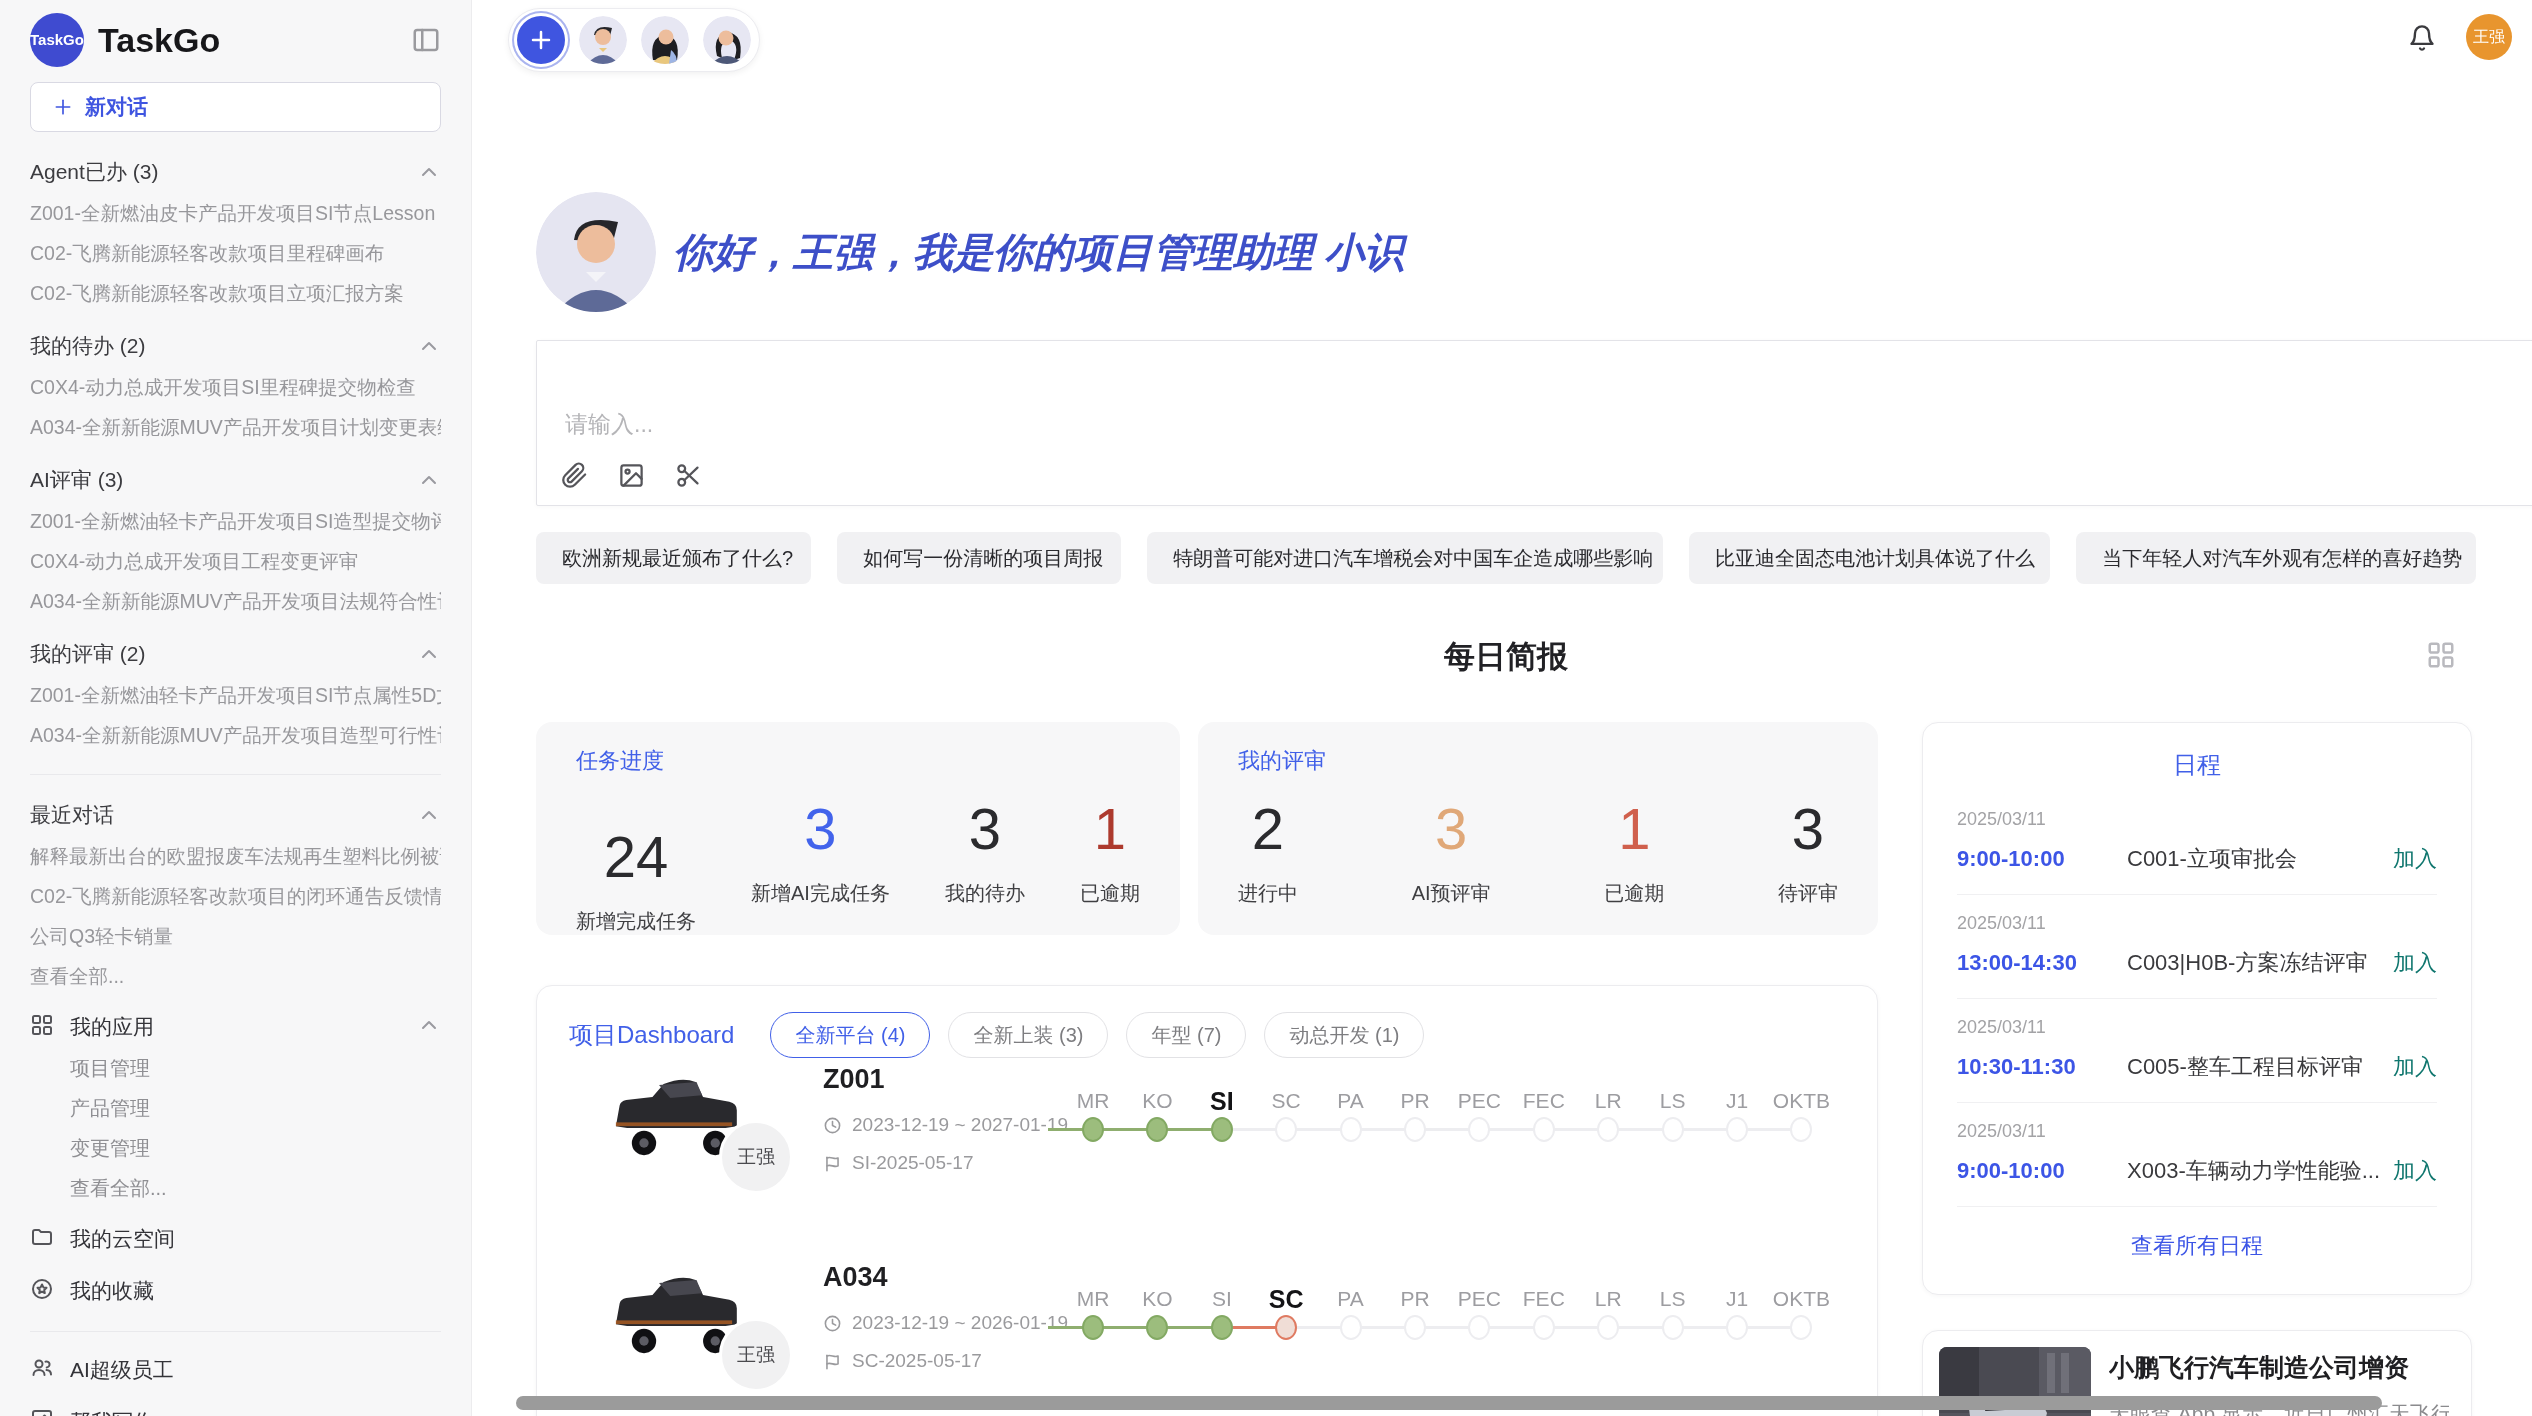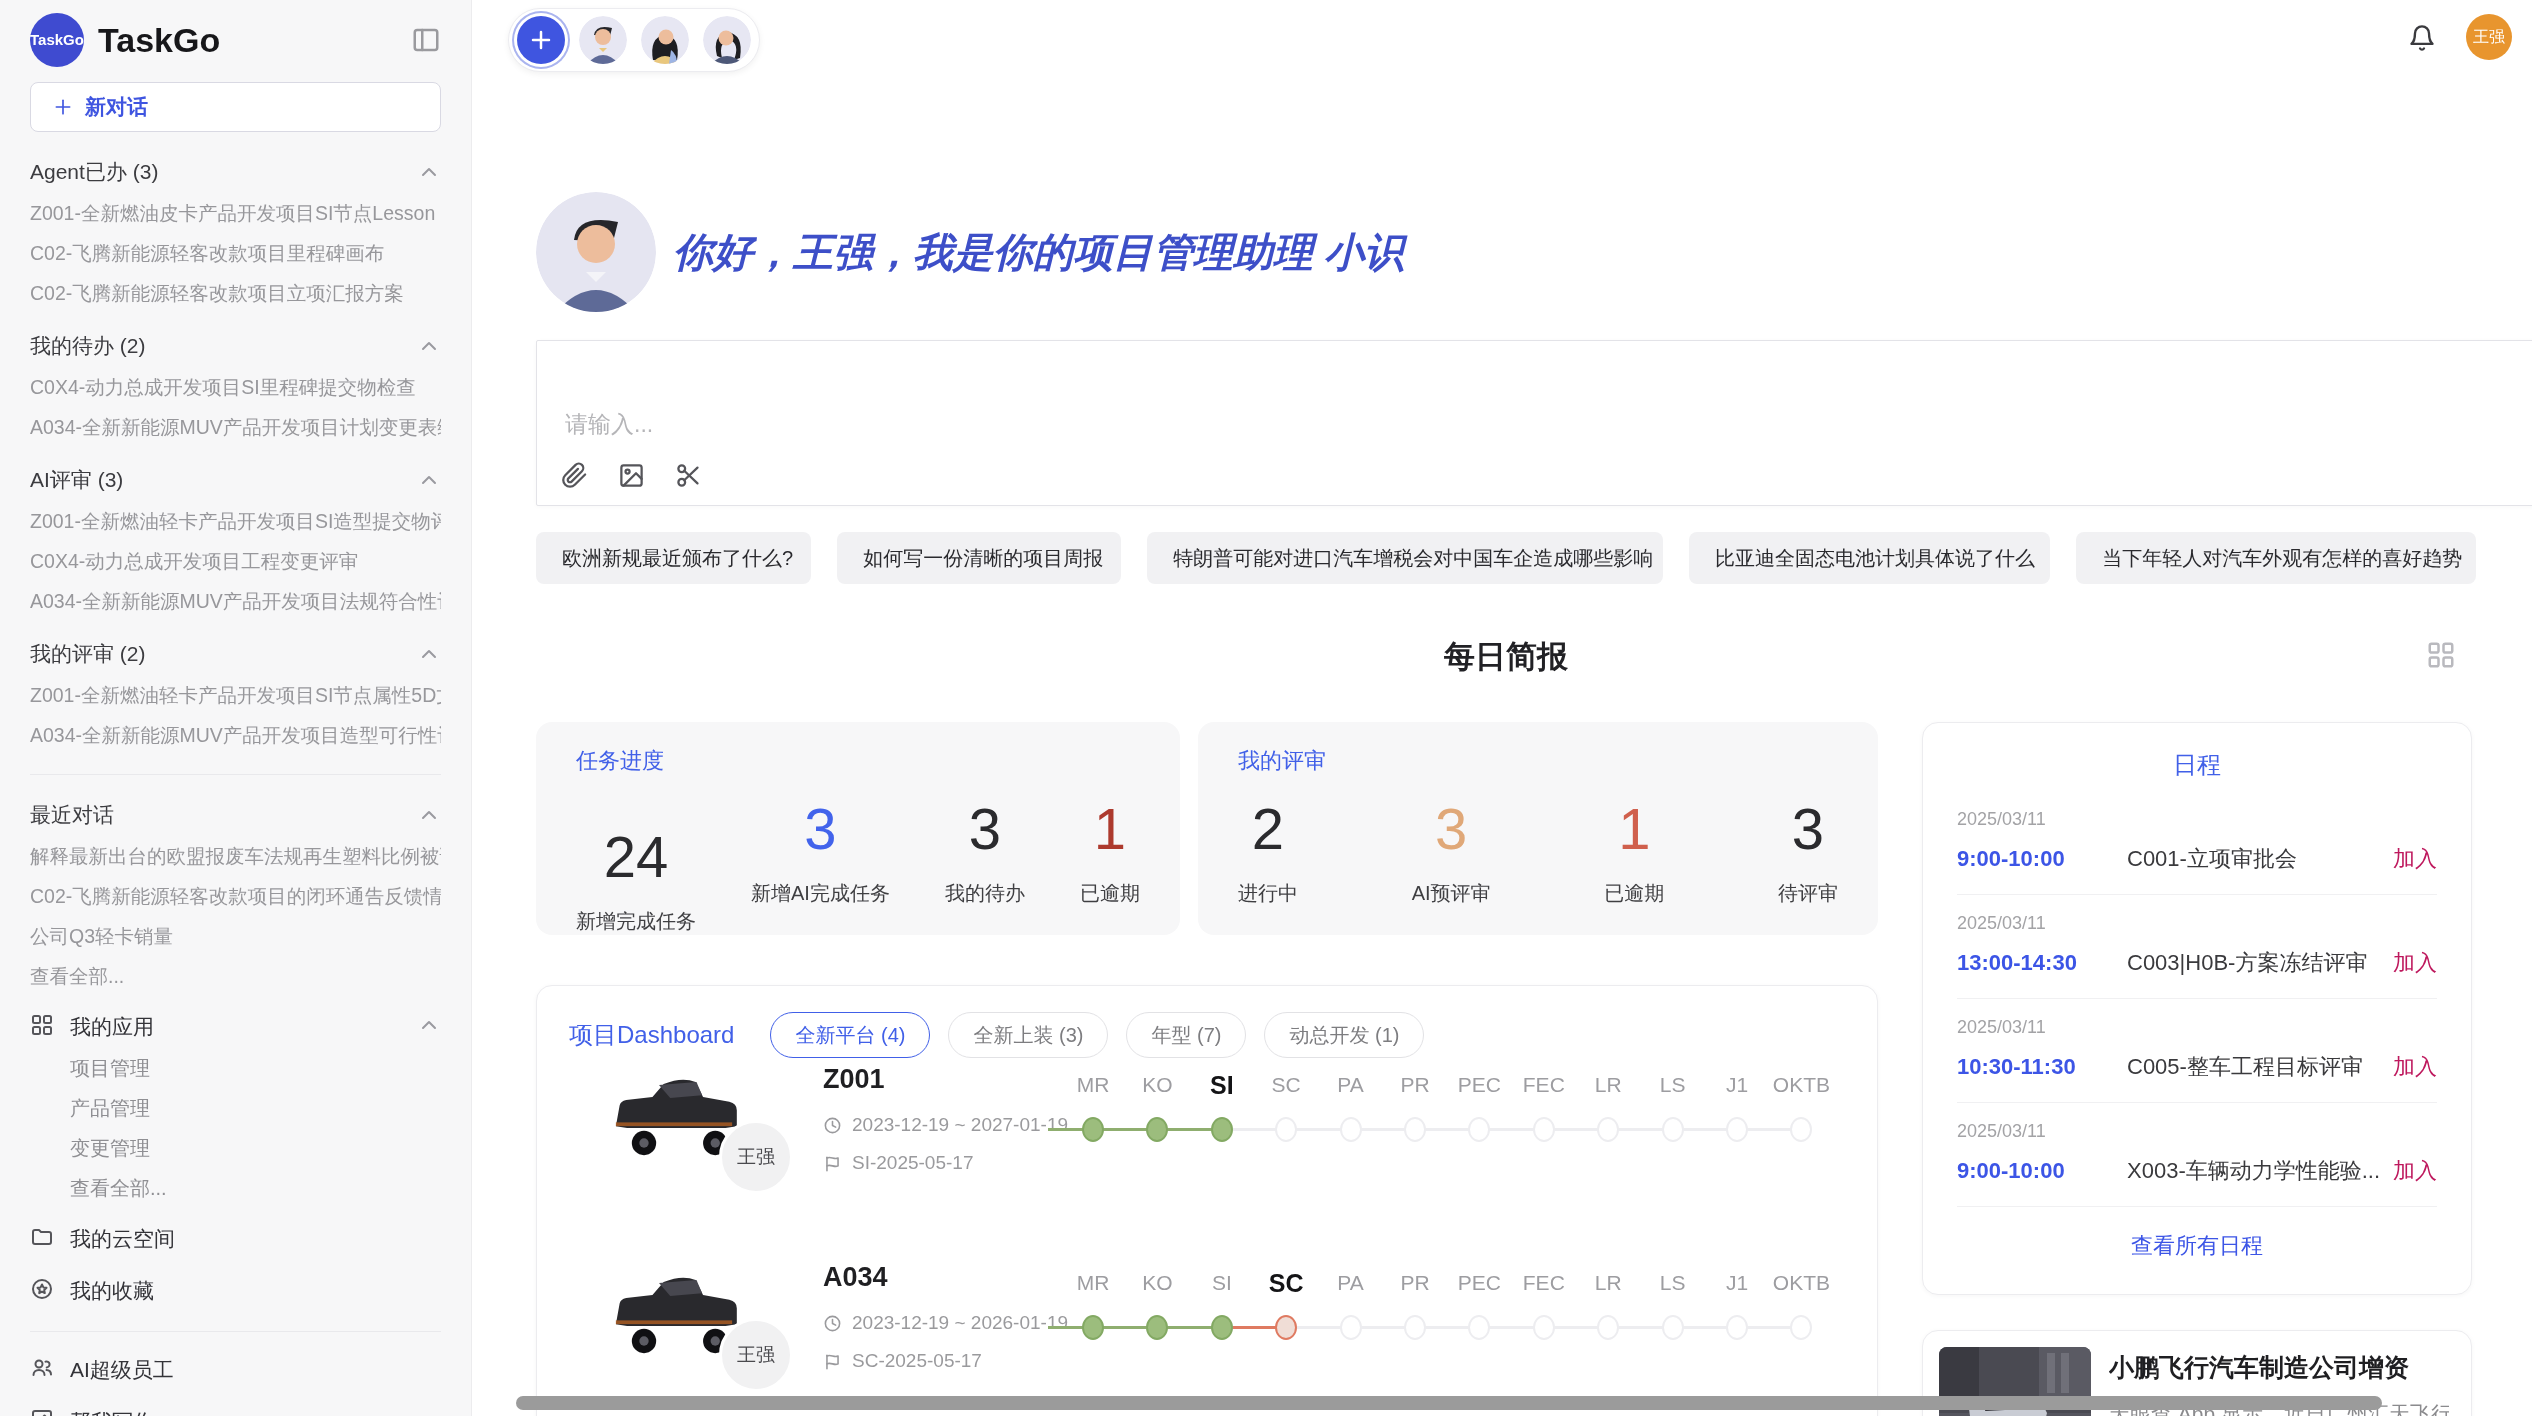--- a/index.html
+++ b/index.html
@@ -75,21 +75,21 @@
   .sched{position:absolute;left:1450px;top:722px;width:550px;height:573px;box-sizing:border-box;
          background:#fff;border:1px solid #ececef;border-radius:16px;box-shadow:0 1px 5px rgba(0,0,0,.04);
          padding:26px 34px 0 34px;}
   .sched-title{text-align:center;font-size:24px;color:#4160e8;margin-bottom:10px;}
   .sched-item{padding:18px 0 20px 0;border-bottom:1px solid #f0f0f2;}
   .sched-item:last-of-type{border-bottom:1px solid #f0f0f2;}
   .sched-date{font-size:18px;color:#a3a3a6;}
   .sched-row{display:flex;align-items:center;margin-top:14px;}
   .sched-time{font-size:22px;font-weight:700;color:#3c55e6;width:170px;}
   .sched-name{font-size:22px;color:#3a3a3d;flex:1;white-space:nowrap;overflow:hidden;}
-  .sched-join{font-size:22px;color:#be185d;cursor:pointer;}
+  .sched-join{font-size:22px;color:#0f766e;cursor:pointer;}
   .sched-all{text-align:center;font-size:22px;color:#3c55e6;margin-top:24px;cursor:pointer;}
 
   .news{position:absolute;left:1450px;top:1330px;width:550px;height:140px;box-sizing:border-box;
         background:#fff;border:1px solid #ececef;border-radius:16px;box-shadow:0 1px 5px rgba(0,0,0,.04);
         padding:16px;display:flex;gap:18px;}
   .news-img{width:152px;height:86px;border-radius:8px;overflow:hidden;flex:none;}
   .news-title{font-size:25px;font-weight:700;color:#1f1f22;margin-top:4px;}
   .news-snippet{font-size:21px;color:#8b8b8e;margin-top:16px;white-space:nowrap;overflow:hidden;width:340px;}
 
   .dash{position:absolute;left:64px;top:985px;width:1342px;height:600px;box-sizing:border-box;
@@ -103,21 +103,21 @@
   .proj{position:absolute;left:0;width:100%;height:190px;}
   .proj.p0{top:78px;} .proj.p1{top:276px;}
   .proj-img{position:absolute;left:62px;top:4px;width:150px;height:98px;}
   .owner{position:absolute;left:182px;top:56px;width:68px;height:68px;border-radius:50%;background:#f1f1f2;
          border:3px solid #fff;display:flex;align-items:center;justify-content:center;font-size:19px;color:#4a4a4e;}
   .proj-name{position:absolute;left:286px;top:0px;font-size:27px;font-weight:700;color:#1f1f22;}
   .proj-meta{position:absolute;left:286px;display:flex;align-items:center;gap:10px;font-size:19px;color:#9a9a9d;}
   .proj-meta svg{width:19px;height:19px;}
   .m1{top:50px;} .m2{top:88px;}
   .track{position:absolute;left:511px;top:6px;width:810px;height:100px;}
-  .ms-label{position:absolute;top:0;transform:translateX(-50%);font-size:21px;color:#9d9da1;line-height:30px;}
+  .ms-label{position:absolute;top:16px;transform:translateX(-50%);font-size:21px;color:#9d9da1;line-height:30px;}
   .ms-label.cur{font-size:25px;color:#141416;font-weight:700;}
   .ms-line{position:absolute;top:58px;height:3px;background:#ededf0;}
   .ms-line.done-line{background:#8fae6f;}
   .ms-line.over-line{background:#df7a61;}
   .ms-dot{position:absolute;top:47px;width:22px;height:25px;border-radius:50%;box-sizing:border-box;
           background:#fff;border:2px solid #ededf0;}
   .ms-dot.done{background:#9cbd7d;border-color:#83a963;}
   .ms-dot.over{background:#f0ddd6;border-color:#df7a61;}
 
   .hscroll{position:absolute;left:44px;top:1396px;width:1866px;height:14px;border-radius:7px;background:#9b9b9b;}

